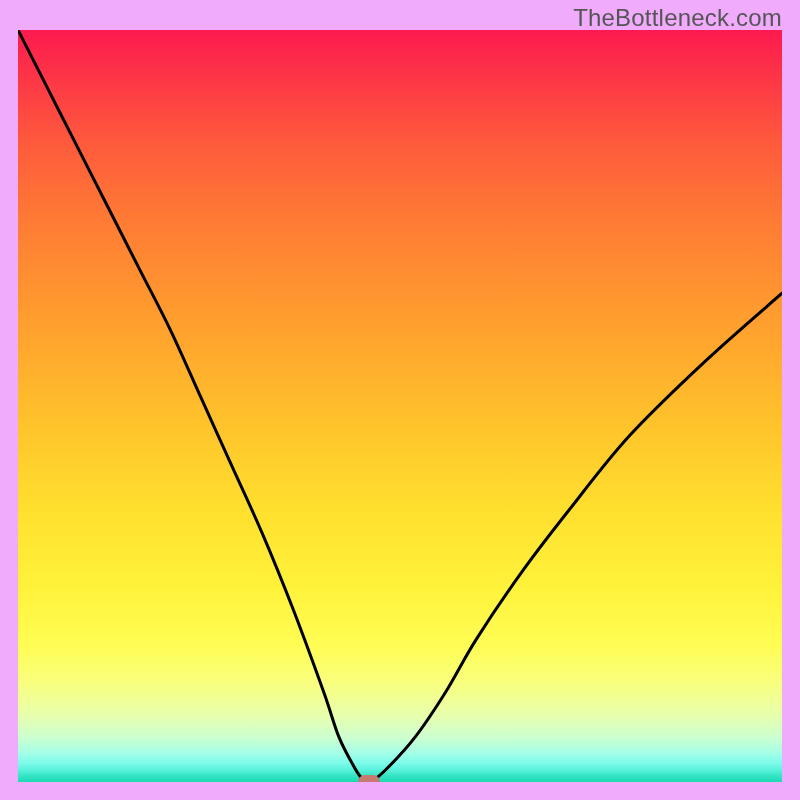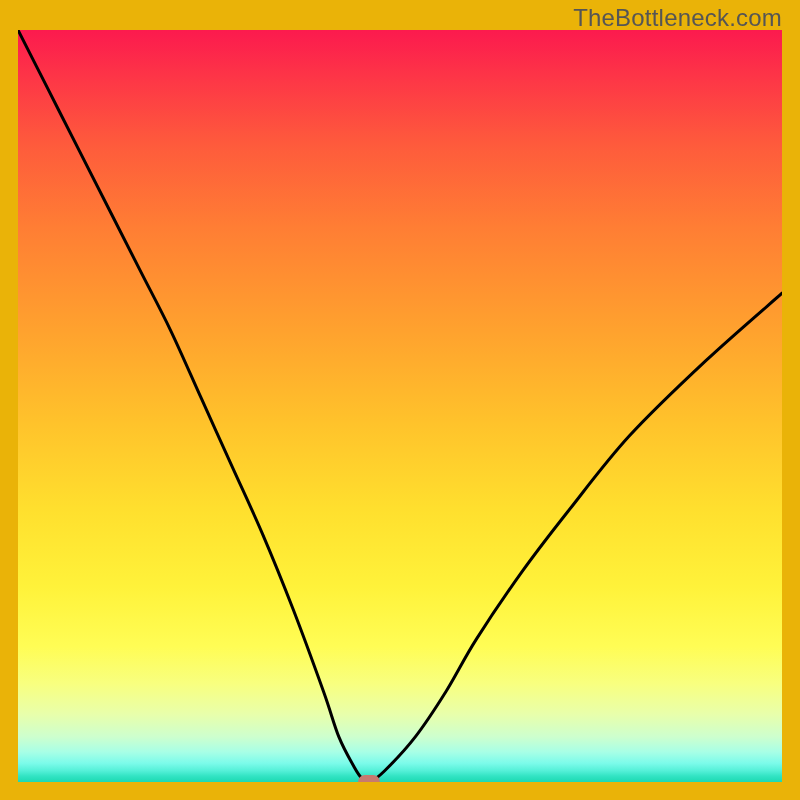--- a/index.html
+++ b/index.html
@@ -8,21 +8,21 @@
     width: 800px;
     height: 800px;
     background: #000;
     font-family: Arial, Helvetica, sans-serif;
     overflow: hidden;
   }
   .frame {
     position: relative;
     width: 800px;
     height: 800px;
-    background: #eab308;
+    background: #f0abfc;
   }
   .watermark {
     position: absolute;
     top: 4px;
     right: 18px;
     color: #555;
     font-size: 24px;
     font-weight: 400;
     letter-spacing: 0.2px;
     z-index: 10;

